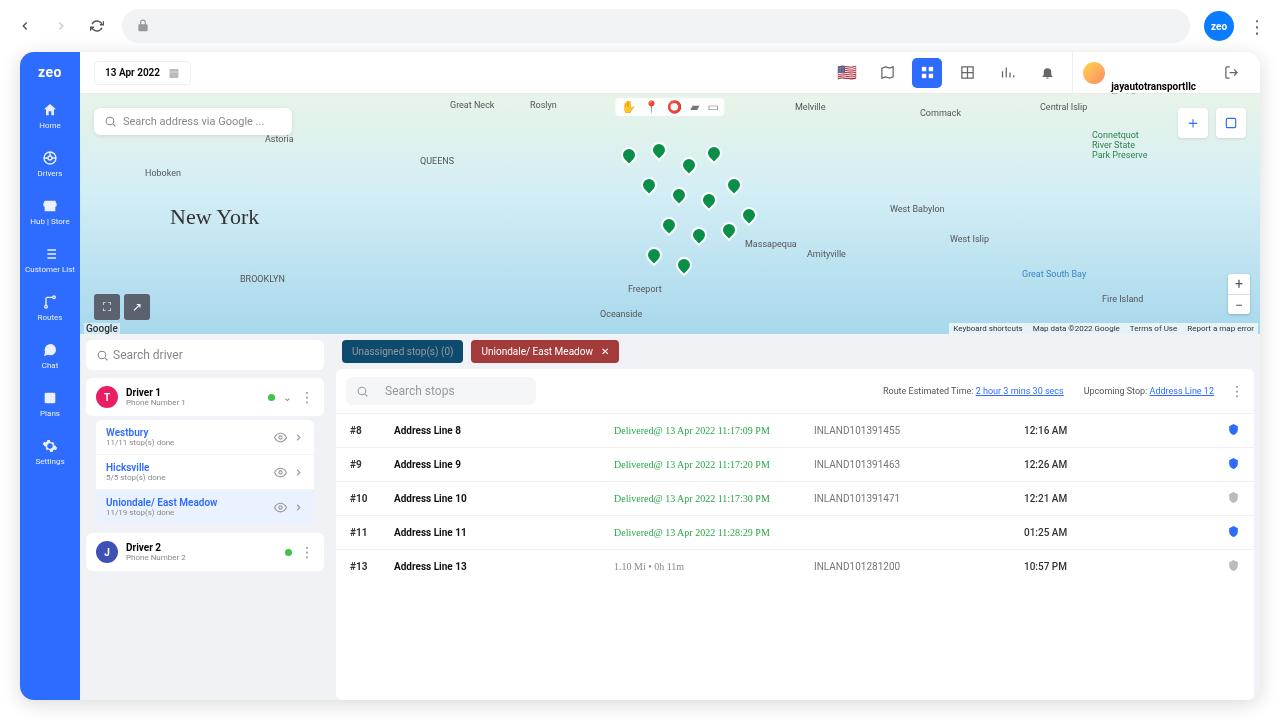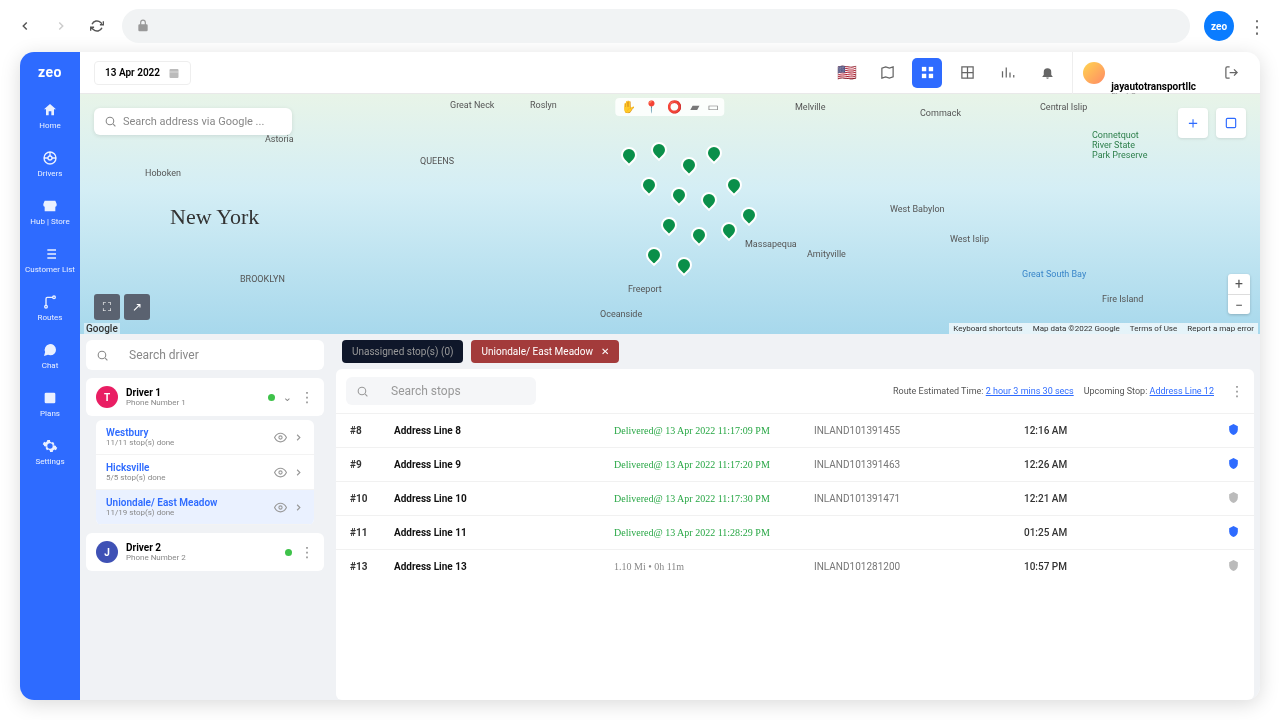--- a/index.html
+++ b/index.html
@@ -45,21 +45,21 @@
 .map-area .attrib { position: absolute; right: 2px; bottom: 0; font-size: 8px; color: #333; background: rgba(255,255,255,.7); padding: 1px 4px; display: flex; gap: 10px; }
 .map-area .attrib span { white-space: nowrap; }
 .map-area .google-logo { position: absolute; left: 4px; bottom: 0; font-size: 10px; color: #333; background: rgba(255,255,255,.5); padding: 0 2px; font-weight: 500; }
 .map-area .route-cluster { position: absolute; left: 45%; top: 18%; width: 160px; height: 170px; }
 .map-area .route-cluster .pin { position: absolute; width: 16px; height: 16px; border-radius: 50% 50% 50% 0; transform: rotate(-45deg); background: #0a8f4a; border: 2px solid #fff; }
 .map-area .city-name { position: absolute; font-size: 9px; color: #555; }
 
 .lower { flex: 1; display: flex; gap: 6px; padding: 0; overflow: hidden; }
 
 .left-panel { width: 250px; background: transparent; display: flex; flex-direction: column; }
-.left-panel .search-driver { margin: 6px 6px 0; background: #fff; border-radius: 6px; padding: 8px 10px; font-size: 12px; color: #888; display: flex; align-items: center; gap: 20px; }
+.left-panel .search-driver { margin: 6px 6px 0; background: #fff; border-radius: 6px; padding: 8px 10px; font-size: 12px; color: #888; display: flex; align-items: center; gap: 4px; }
 .left-panel .driver-card { margin: 8px 6px 0; background: #fff; border-radius: 6px; padding: 8px 10px; display: flex; align-items: center; gap: 8px; }
 .left-panel .driver-card .av { width: 22px; height: 22px; border-radius: 50%; display: flex; align-items: center; justify-content: center; color: #fff; font-size: 10px; font-weight: bold; position: relative; }
 .left-panel .driver-card .av.t { background: #e91e63; }
 .left-panel .driver-card .av.j { background: #3f51b5; }
 .left-panel .driver-card .dot { width: 7px; height: 7px; border-radius: 50%; background: #3ec24a; }
 .left-panel .driver-card .info { flex: 1; }
 .left-panel .driver-card .name { font-size: 10px; font-weight: 700; }
 .left-panel .driver-card .sub { font-size: 8px; color: #888; }
 .left-panel .driver-card .chev { color: #888; font-size: 11px; }
 .left-panel .driver-card .menu { color: #888; font-size: 14px; }
@@ -68,31 +68,31 @@
 .left-panel .route-row.active { background: #eaf1ff; }
 .left-panel .route-row .info { flex: 1; }
 .left-panel .route-row .rn { font-size: 10px; font-weight: 600; color: #2e6bff; }
 .left-panel .route-row .rs { font-size: 8px; color: #888; }
 .left-panel .route-row .eye { color: #999; font-size: 11px; }
 .left-panel .route-row .chev { color: #999; font-size: 11px; }
 
 .right-panel { flex: 1; display: flex; flex-direction: column; background: transparent; padding-right: 6px; }
 .right-panel .rp-header { padding: 6px 0 6px 6px; display: flex; align-items: center; gap: 8px; }
 .right-panel .tab-chip { font-size: 10px; padding: 6px 10px; border-radius: 4px; display: flex; align-items: center; gap: 8px; }
-.right-panel .tab-chip.unassigned { background: #0f172a; color: #999; }
+.right-panel .tab-chip.unassigned { background: #0c4a6e; color: #999; }
 .right-panel .tab-chip.route { background: #a33b3b; color: #fff; }
 .right-panel .tab-chip.route .close { font-size: 10px; }
 
 .rp-body { flex: 1; background: #fff; border-radius: 6px; display: flex; flex-direction: column; overflow: hidden; }
 .rp-body .stops-toolbar { display: flex; align-items: center; padding: 8px 10px; gap: 10px; }
-.rp-body .search-stops { background: #f5f6f8; border-radius: 6px; padding: 7px 10px; font-size: 12px; color: #999; display: flex; align-items: center; gap: 22px; width: 190px; }
+.rp-body .search-stops { background: #f5f6f8; border-radius: 6px; padding: 7px 10px; font-size: 12px; color: #999; display: flex; align-items: center; gap: 16px; width: 190px; }
 .rp-body .stops-toolbar .spacer { flex: 1; }
 .rp-body .est { font-size: 9px; color: #555; }
 .rp-body .est .val { color: #2e6bff; text-decoration: underline; }
-.rp-body .upcoming { font-size: 9px; color: #555; }
+.rp-body .upcoming { font-size: 9px; color: #555; margin-left: 10px; }
 .rp-body .upcoming .val { color: #2e6bff; text-decoration: underline; }
 .rp-body .tb-menu { color: #888; font-size: 14px; margin-left: 6px; }
 
 .stops-table { flex: 1; overflow: auto; }
 .stops-table .row { display: flex; align-items: center; padding: 9px 14px; border-top: 1px solid #f1f1f1; font-size: 10px; }
 .stops-table .row.highlight { background: #eef4ff; }
 .stops-table .c-idx { width: 44px; font-weight: 700; color: #333; }
 .stops-table .c-addr { width: 220px; font-weight: 700; color: #111; }
 .stops-table .c-status { width: 200px; color: #28a745; font-weight: 500; font-family: Liberation Serif, serif; }
 .stops-table .c-status.gray { color: #888; font-weight: 400; }

